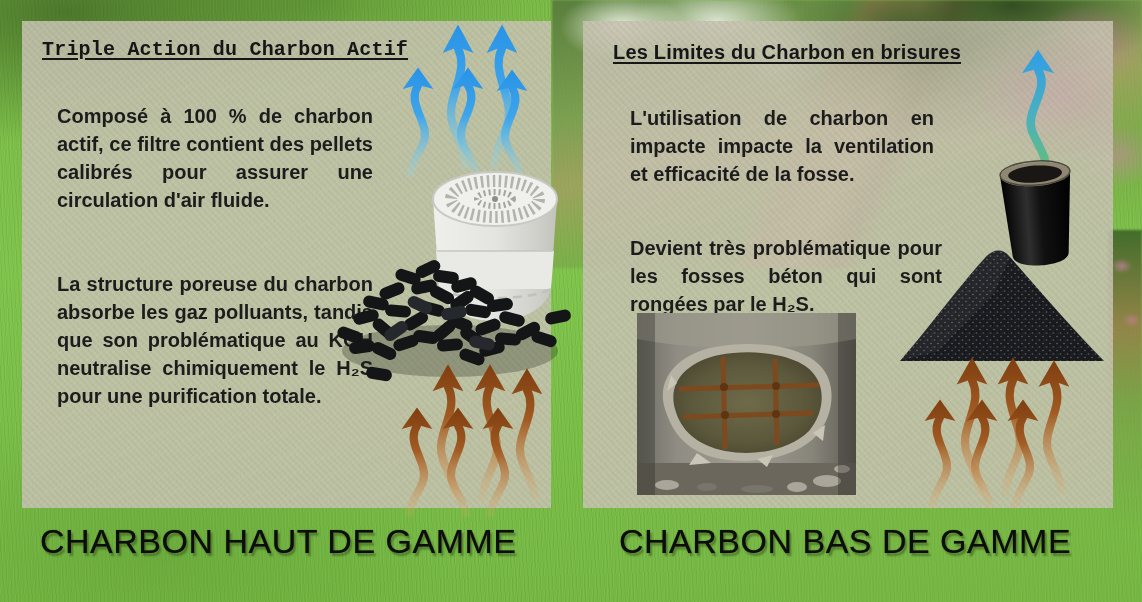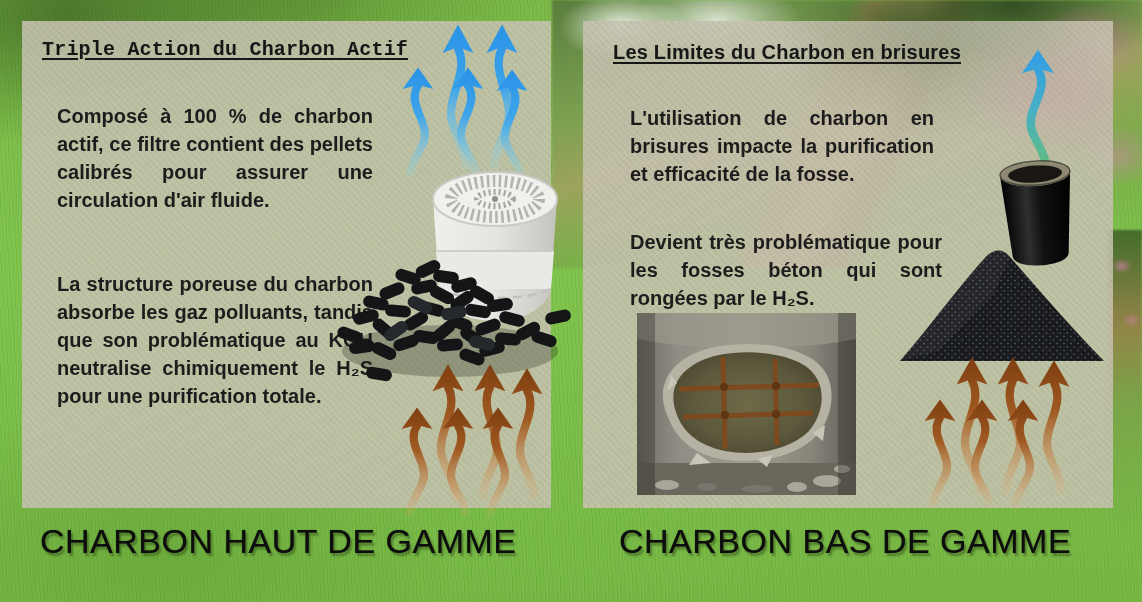--- a/index.html
+++ b/index.html
@@ -62,21 +62,21 @@
   }
   #panel-left .panel-title{left:20px;top:17px;font-family:Liberation Mono, monospace;}
   #panel-right .panel-title{left:30px;top:20px;}
   .para{
     position:absolute;font-size:20px;font-weight:bold;color:#1c1c1c;
     line-height:28px;text-align:justify;text-justify:inter-word;margin:15px;
   }
   #pL1{left:20px;top:66px;width:316px;}
   #pL2{left:20px;top:234px;width:316px;}
   #pR1{left:32px;top:68px;width:304px;}
-  #pR2{left:32px;top:192px;width:312px;}
+  #pR2{left:32px;top:198px;width:312px;}
   .caption{
     position:absolute;top:522px;font-size:34px;font-weight:normal;color:#0d0d0d;
     letter-spacing:0.5px;white-space:nowrap;
     text-shadow:2px 3px 2px rgba(45,70,22,0.5), 0 0 1px rgba(0,0,0,0.65);
   }
   #cap-left{left:40px;}
   #cap-right{left:619px;}
   .arw{position:absolute;width:44px;}
   .arw.flip{transform:scaleX(-1);}
   .h-tall{height:148px;}
@@ -225,21 +225,21 @@
     <svg class="arw h-short" style="left:414px;top:384px">
         <use href="#arwO"></use>
       </svg>
     <svg class="arw h-short flip" style="left:454px;top:384px">
         <use href="#arwO"></use>
       </svg>
   </div>
 
   <div class="panel" id="panel-right">
     <div class="panel-title">Les Limites du Charbon en brisures</div>
-    <p class="para" id="pR1">L'utilisation de charbon en brisures impacte la purification et efficacité de la fosse.</p>
+    <p class="para" id="pR1">L'utilisation de charbon en impacte impacte la ventilation et efficacité de la fosse.</p>
     <p class="para" id="pR2">Devient très problématique pour les fosses béton qui sont rongées par le H₂S.</p>
 
     <svg class="arw" style="left:432px;top:26px;width:46px;height:122px">
         <use href="#arwBG"></use>
       </svg>
 
     <svg class="img" style="left:54px;top:292px;width:219px;height:182px" viewBox="0 0 219 182">
       <defs>
         <linearGradient id="conBg" x1="0" y1="0" x2="1" y2="0">
           <stop offset="0" stop-color="#6e6c63"></stop>

